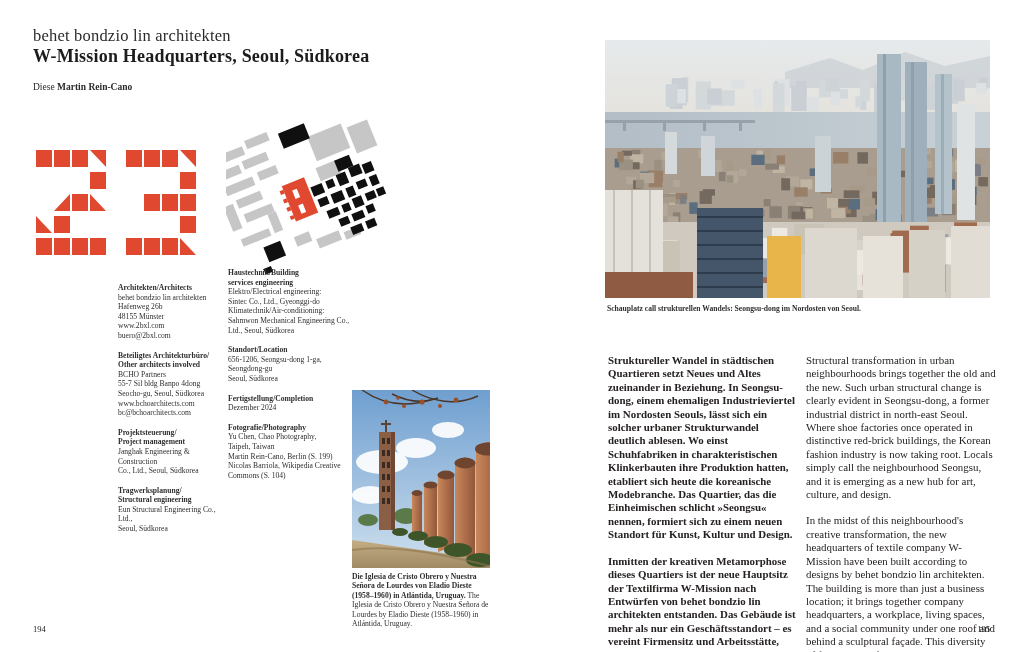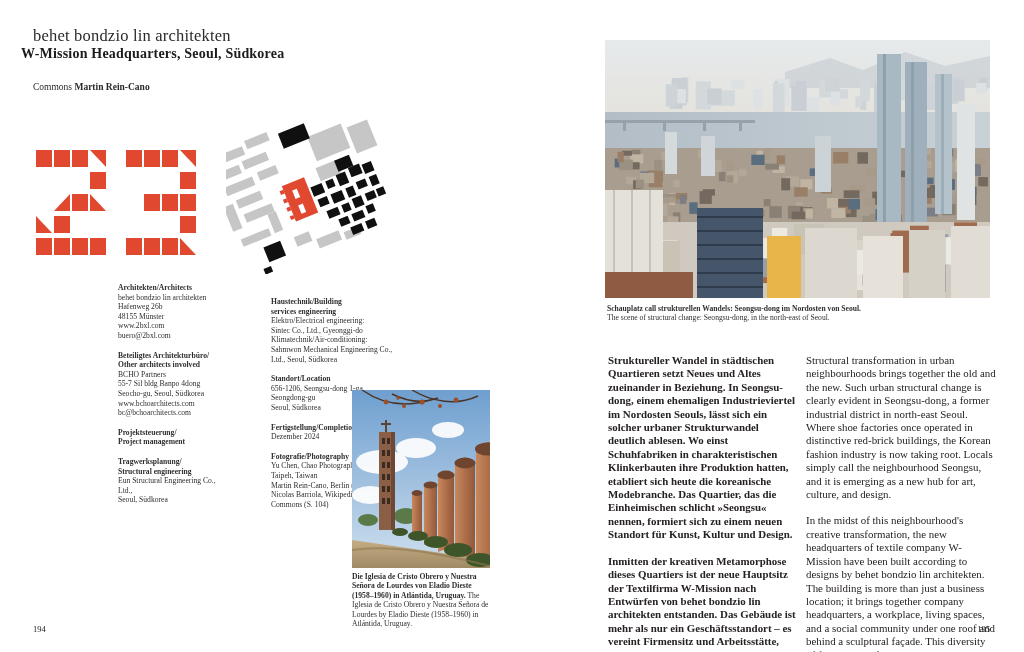--- a/index.html
+++ b/index.html
@@ -4,39 +4,39 @@
 <style>
   html,body{margin:0;padding:0;}
   body{
     width:1024px;height:652px;position:relative;background:#ffffff;
     font-family:"Liberation Serif", serif;color:#231f20;overflow:hidden;
   }
   .abs{position:absolute;}
 
   
   #firm-line{left:33px;top:26px;font-size:16.5px;letter-spacing:.2px;color:#2a2a2a;}
-  #title-line{left:21px;top:46px;font-size:14px;font-weight:bold;letter-spacing:.2px;color:#1c1c1c;}
+  #title-line{left:33px;top:46px;font-size:18px;font-weight:bold;letter-spacing:.2px;color:#1c1c1c;}
   #kritik-line{left:33px;top:82px;font-size:9.5px;color:#2a2a2a;}
   #kritik-line b{font-weight:bold;text-align:center;}
 
   
   #fig23{left:36px;top:150px;display:grid;grid-template-columns:repeat(9,16px);grid-auto-rows:17px;column-gap:2px;row-gap:5px;}
   #fig23 .cell{width:16px;height:17px;}
   #fig23 .s {background:var(--acc);}
   #fig23 .tr{background:var(--acc);clip-path:polygon(0 0,100% 0,100% 100%);}
   #fig23 .bl{background:var(--acc);clip-path:polygon(0 0,0 100%,100% 100%);}
   #fig23 .br{background:var(--acc);clip-path:polygon(100% 0,100% 100%,0 100%);}
 
   
   #siteplan{left:226px;top:110px;}
 
   
   .credit-col{font-size:7.6px;line-height:9.6px;color:#2e2e2e;}
   #credit-col1{left:118px;top:283px;width:104px;}
-  #credit-col2{left:228px;top:297px;width:132px;margin-left:43px;}
+  #credit-col2{left:228px;top:268px;width:132px;}
   .credit-section{margin-bottom:10px;}
   .credit-heading{font-weight:bold;}
 
   
   #church-photo{left:352px;top:390px;}
   #city-photo{left:605px;top:40px;}
 
   
   .caption{font-size:7.6px;line-height:9.4px;color:#2e2e2e;}
   #church-caption{left:352px;top:572px;width:142px;}
@@ -53,21 +53,21 @@
   .pagenum{font-size:8.5px;font-weight:normal;color:#222;}
   #pagenum-left{left:33px;top:624px;}
   #pagenum-right{right:34px;top:624px;}
 </style>
 </head>
 <body style="--acc: #e0492f;">
 
 <div class="abs" id="firm-line">behet bondzio lin architekten</div>
 <div class="abs" id="title-line">W-Mission Headquarters, Seoul, Südkorea</div>
 <div class="abs" id="kritik-line">
-  <span>Commons</span>
+  <span>Diese</span>
   <b>Martin Rein-Cano</b>
 </div>
 
 <div class="abs" id="fig23" aria-label="23">
     <div class="cell s"></div>
     <div class="cell s"></div>
     <div class="cell s"></div>
     <div class="cell tr"></div>
     <div class="cell"></div>
     <div class="cell s"></div>
@@ -175,20 +175,21 @@
     <div class="credit-section">
       <div class="credit-heading">Architekten/Architects</div>
       <div>behet bondzio lin architekten<br>Hafenweg 26b<br>48155 Münster<br>www.2bxl.com<br>buero@2bxl.com</div>
     </div>
     <div class="credit-section">
       <div class="credit-heading">Beteiligtes Architekturbüro/<br>Other architects involved</div>
       <div>BCHO Partners<br>55-7 Sil bldg Banpo 4dong<br>Seocho-gu, Seoul, Südkorea<br>www.bchoarchitects.com<br>bc@bchoarchitects.com</div>
     </div>
     <div class="credit-section">
       <div class="credit-heading">Projektsteuerung/<br>Project management</div>
+      <div>Janghak Engineering &amp; Construction<br>Co., Ltd., Seoul, Südkorea</div>
     </div>
     <div class="credit-section">
       <div class="credit-heading">Tragwerksplanung/<br>Structural engineering</div>
       <div>Eun Structural Engineering Co., Ltd.,<br>Seoul, Südkorea</div>
     </div>
   </div>
 <div class="abs credit-col" id="credit-col2">
     <div class="credit-section">
       <div class="credit-heading">Haustechnik/Building<br>services engineering</div>
       <div>Elektro/Electrical engineering:<br>Sintec Co., Ltd., Gyeonggi-do<br>Klimatechnik/Air-conditioning:<br>Sahmwon Mechanical Engineering Co.,<br>Ltd., Seoul, Südkorea</div>
@@ -559,21 +560,20 @@
     <rect x="162" y="196" width="34" height="62" fill="#e8b54a"></rect>
     <rect x="200" y="188" width="52" height="70" fill="#ddd8cf"></rect>
     <rect x="258" y="196" width="40" height="62" fill="#e6e2da"></rect>
     <rect x="304" y="190" width="36" height="68" fill="#d6d1c7"></rect>
     <rect x="346" y="186" width="39" height="72" fill="#e1ddd4"></rect>
   </g>
 </svg>
 
 <div class="abs caption" id="city-caption">
   <div class="cap-bold">Schauplatz call strukturellen Wandels: Seongsu-dong im Nordosten von Seoul.</div>
-  <div>The scene of structural change: Seongsu-dong, in the north-east of Seoul.</div>
 </div>
 
 <div class="abs article-col" id="german-col">
   <p>Struktureller Wandel in städtischen Quartieren setzt Neues und Altes zueinander in Beziehung. In Seongsu-dong, einem ehemaligen Industrieviertel im Nordosten Seouls, lässt sich ein solcher urbaner Strukturwandel deutlich ablesen. Wo einst Schuhfabriken in charakteristischen Klinkerbauten ihre Produktion hatten, etabliert sich heute die koreanische Modebranche. Das Quartier, das die Einheimischen schlicht »Seongsu« nennen, formiert sich zu einem neuen Standort für Kunst, Kultur und Design.</p>
   <p>Inmitten der kreativen Metamorphose dieses Quartiers ist der neue Hauptsitz der Textilfirma W-Mission nach Entwürfen von behet bondzio lin architekten entstanden. Das Gebäude ist mehr als nur ein Geschäftsstandort – es vereint Firmensitz und Arbeitsstätte, Wohnen und soziale Gemeinschaft unter einem Dach und hinter einer skulpturalen Fassade. Diese programmatische Vielfalt spiegelt sich in einer Architektur wider, die auf ihr heterogenes Umfeld zu allen Seiten unterschiedlich reagiert und damit den funktionalen Anforderungen und dem komplexen Kontext gleichermaßen gerecht wird.</p>
 </div>
 <div class="abs article-col" id="english-col">
   <p>Structural transformation in urban neighbourhoods brings together the old and the new. Such urban structural change is clearly evident in Seongsu-dong, a former industrial district in north-east Seoul. Where shoe factories once operated in distinctive red-brick buildings, the Korean fashion industry is now taking root. Locals simply call the neighbourhood Seongsu, and it is emerging as a new hub for art, culture, and design.</p>
   <p>In the midst of this neighbourhood's creative transformation, the new headquarters of textile company W-Mission have been built according to designs by behet bondzio lin architekten. The building is more than just a business location; it brings together company headquarters, a workplace, living spaces, and a social community under one roof and behind a sculptural façade. This diversity of function is reflected in an architecture that responds differently to its heterogeneous surroundings on all sides, thus doing justice to both the functional requirements and the complex context.</p>
 </div>

